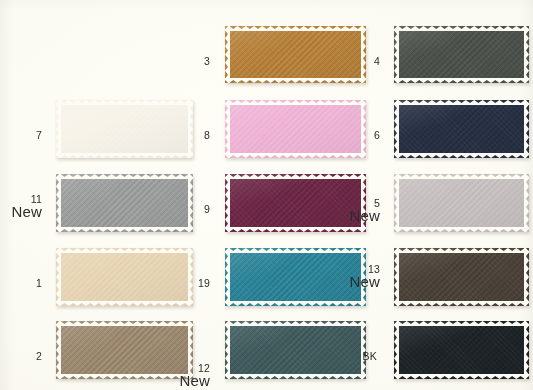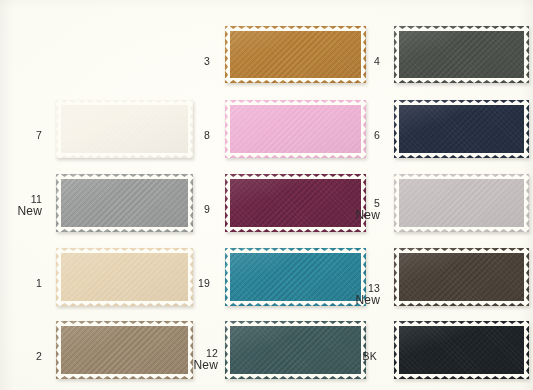--- a/index.html
+++ b/index.html
@@ -37,21 +37,21 @@
     position: absolute;
     text-align: right;
     color: #2c2c2c;
     font-size: 10px;
     line-height: 11.5px;
     letter-spacing: 0.2px;
     white-space: nowrap;
     font-family: "Liberation Sans", sans-serif;
   }
   .label .num { display: block; font-size: 10.5px; }
-  .label .new { display: block; font-size: 12px; }
+  .label .new { display: block; font-size: 15px; }
 
   
   .fabric {
     position: absolute;
     overflow: hidden;
     box-shadow: 1px 2px 3px rgba(120,112,96,0.28);
   }
   .fabric .body {
     position: absolute;
     inset: 0;
@@ -388,21 +388,21 @@
       <div class="pink-edge" style="left: 225px; top: 248px; width: 5px; height: 58px;">
         <svg width="5" height="58">
           <path d="M3,0 L0,4.14 L3,8.29 L0,12.43 L3,16.57 L0,20.71 L3,24.86 L0,29.00 L3,33.14 L0,37.29 L3,41.43 L0,45.57 L3,49.71 L0,53.86 L3,58.00 L5,58.00 L5,0 Z" fill="#fdfcf5"></path>
         </svg>
       </div>
       <div class="pink-edge" style="left: 361px; top: 248px; width: 5px; height: 58px; transform: scaleX(-1);">
         <svg width="5" height="58">
           <path d="M3,0 L0,4.14 L3,8.29 L0,12.43 L3,16.57 L0,20.71 L3,24.86 L0,29.00 L3,33.14 L0,37.29 L3,41.43 L0,45.57 L3,49.71 L0,53.86 L3,58.00 L5,58.00 L5,0 Z" fill="#fdfcf5"></path>
         </svg>
       </div>
-      <div class="label" style="left: 0px; top: 283px; width: 380px;">
+      <div class="label" style="left: 0px; top: 264px; width: 380px;">
         <span class="num">13</span>
         <span class="new">New</span>
       </div>
       <div class="fabric" style="left: 394px; top: 248px; width: 135px; height: 58px;">
         <div class="body" style="background: rgb(74, 65, 56);"></div>
         <div class="weave"></div>
         <div class="weave2"></div>
         <div class="sheen"></div>
       </div>
       <div class="pink-edge" style="left: 394px; top: 248px; width: 135px; height: 5px;">
@@ -447,21 +447,21 @@
       <div class="pink-edge" style="left: 56px; top: 321px; width: 5px; height: 58px;">
         <svg width="5" height="58">
           <path d="M3,0 L0,4.14 L3,8.29 L0,12.43 L3,16.57 L0,20.71 L3,24.86 L0,29.00 L3,33.14 L0,37.29 L3,41.43 L0,45.57 L3,49.71 L0,53.86 L3,58.00 L5,58.00 L5,0 Z" fill="#fdfcf5"></path>
         </svg>
       </div>
       <div class="pink-edge" style="left: 188px; top: 321px; width: 5px; height: 58px; transform: scaleX(-1);">
         <svg width="5" height="58">
           <path d="M3,0 L0,4.14 L3,8.29 L0,12.43 L3,16.57 L0,20.71 L3,24.86 L0,29.00 L3,33.14 L0,37.29 L3,41.43 L0,45.57 L3,49.71 L0,53.86 L3,58.00 L5,58.00 L5,0 Z" fill="#fdfcf5"></path>
         </svg>
       </div>
-      <div class="label" style="left: 0px; top: 348px; width: 210px; margin-left: 8px;">
+      <div class="label" style="left: 0px; top: 363px; width: 210px;">
         <span class="num">12</span>
         <span class="new">New</span>
       </div>
       <div class="fabric" style="left: 225px; top: 321px; width: 141px; height: 58px;">
         <div class="body" style="background: rgb(63, 90, 92);"></div>
         <div class="weave"></div>
         <div class="weave2"></div>
         <div class="sheen"></div>
       </div>
       <div class="pink-edge" style="left: 225px; top: 321px; width: 141px; height: 5px;">

